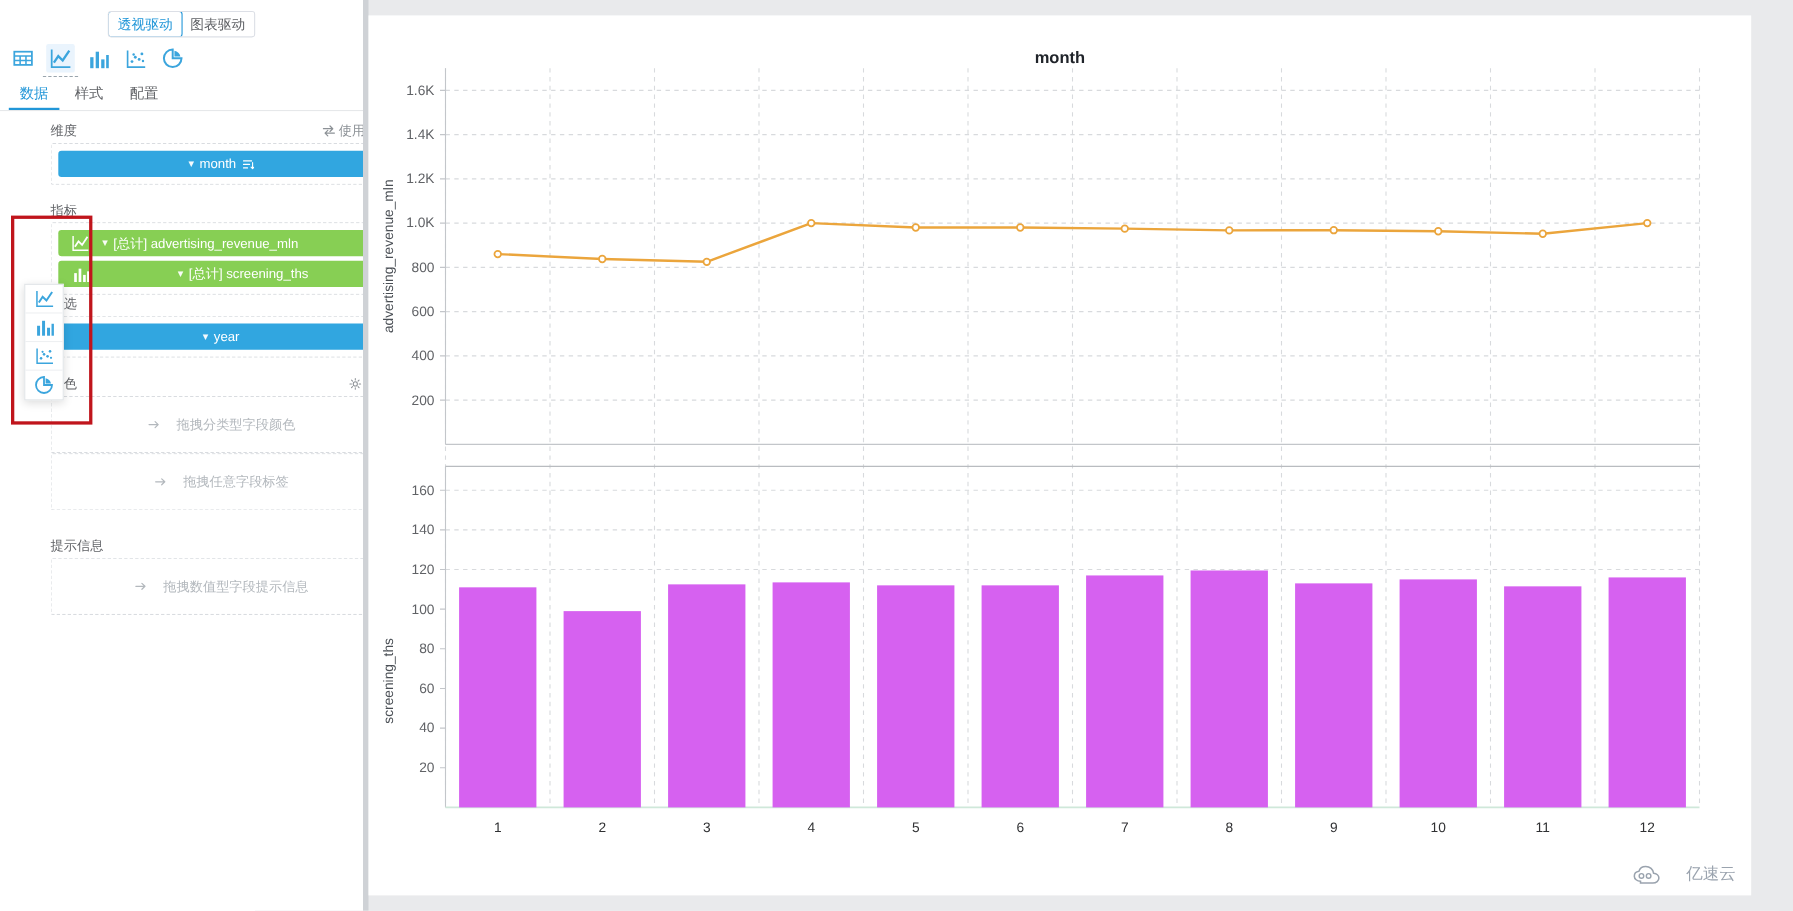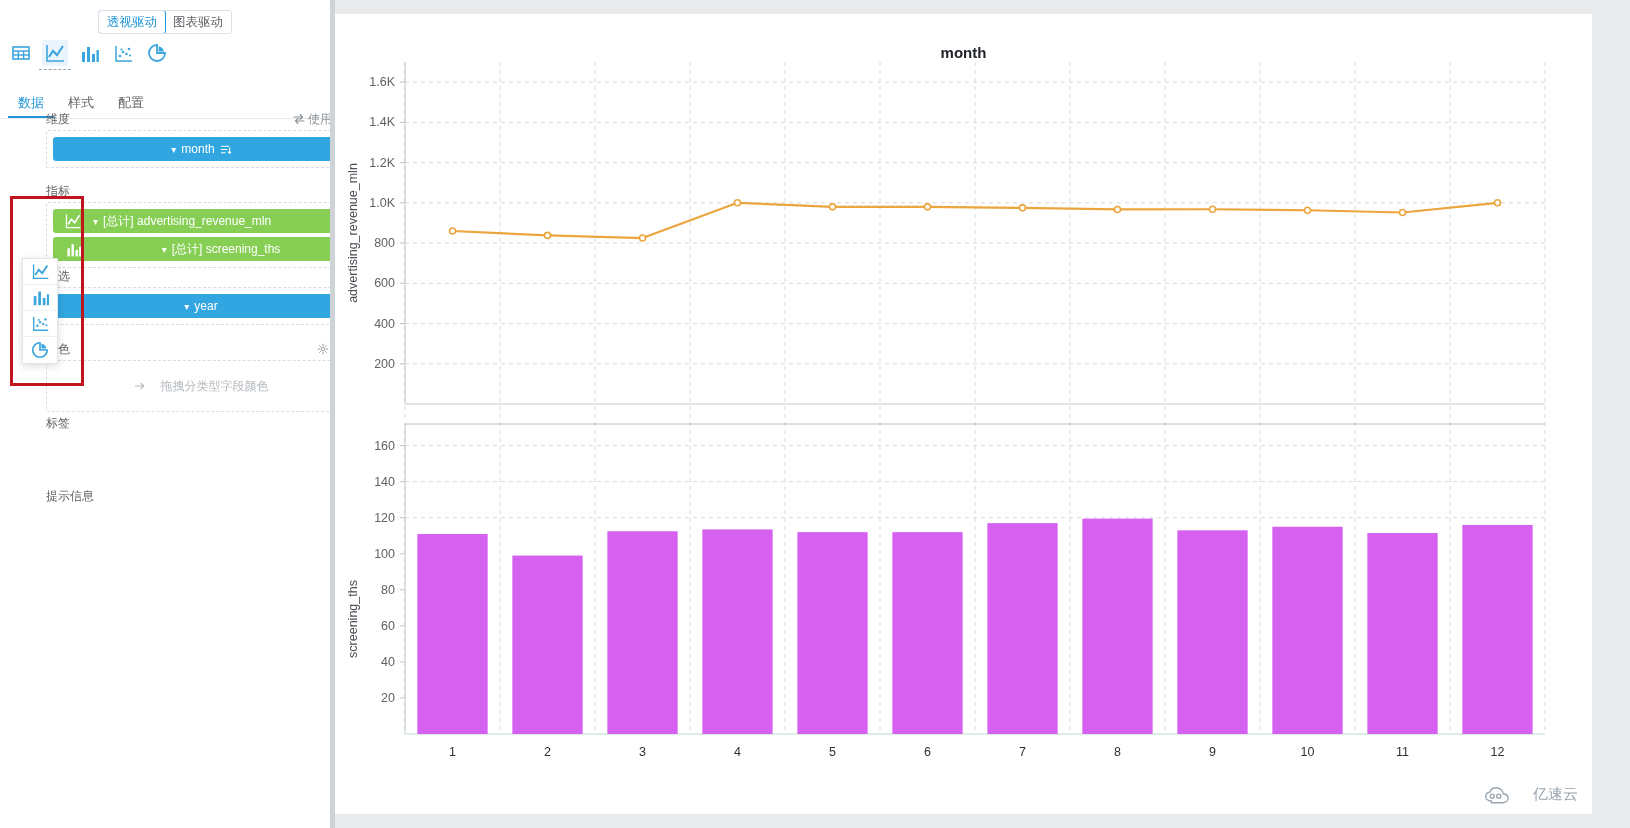--- a/index.html
+++ b/index.html
@@ -21,21 +21,21 @@
   .drive-btn:last-child { border-right:none; }
   .drive-btn.active { color:#2196d8; border:1px solid #2196d8; margin:-1px; border-radius:3px; position:relative; z-index:2; }
 
   .charttypes { position:absolute; left:8px; top:36px; width:175px; height:34px; display:flex; align-items:center; gap:8px; }
   .ct { width:26px; height:26px; display:flex; align-items:center; justify-content:center;
         cursor:pointer; border-radius:2px; position:relative; }
   .ct.sel { background:#eaf4fd; }
   .ct.sel::after { content:""; position:absolute; left:-3px; right:-3px; bottom:-4px; height:0;
         border-bottom:1px dashed #9aa5ad; }
 
-  .tabs { position:absolute; left:0; top:88px; width:330px; height:31px;
+  .tabs { position:absolute; left:0; top:70px; width:330px; height:31px;
           border-bottom:1px solid #e6e8ea; display:flex; align-items:center; }
   .tab { font-size:13px; color:#606266; padding:0 6px; margin-left:12px; height:30px;
          line-height:30px; cursor:pointer; position:relative; }
   .tab:first-child { margin-left:12px; }
   .tab + .tab { }
   .tab.active { color:#2196d8; }
   .tab.active::after { content:""; position:absolute; left:-4px; right:-4px; bottom:0; height:2px; background:#2196d8; }
 
   .sect { position:absolute; left:10px; width:310px;margin-left:36px; }
   .sect-head { font-size:12px; color:#606266; height:22px; line-height:22px;
@@ -231,28 +231,41 @@
         <span class="ph">
           <svg width="12" height="12" viewBox="0 0 12 12">
               <path d="M1.5 6h8M7 3.3 9.8 6 7 8.7" fill="none" stroke="#b3b8bd" stroke-width="1.1" stroke-linecap="round" stroke-linejoin="round"></path>
             </svg>
           <span>拖拽分类型字段颜色</span>
         </span>
       </div>
     </div>
 
     <div class="sect" style="top:412px;">
-      <div class="sect-head">
-        <span>标签</span>
+      <div class="dropzone empty">
+        <span class="ph">
+          <svg width="12" height="12" viewBox="0 0 12 12">
+              <path d="M1.5 6h8M7 3.3 9.8 6 7 8.7" fill="none" stroke="#b3b8bd" stroke-width="1.1" stroke-linecap="round" stroke-linejoin="round"></path>
+            </svg>
+          <span>拖拽任意字段标签</span>
+        </span>
       </div>
     </div>
 
     <div class="sect" style="top:485px;text-align:center;">
       <div class="sect-head">
         <span>提示信息</span>
+      </div>
+      <div class="dropzone empty">
+        <span class="ph">
+          <svg width="12" height="12" viewBox="0 0 12 12">
+              <path d="M1.5 6h8M7 3.3 9.8 6 7 8.7" fill="none" stroke="#b3b8bd" stroke-width="1.1" stroke-linecap="round" stroke-linejoin="round"></path>
+            </svg>
+          <span>拖拽数值型字段提示信息</span>
+        </span>
       </div>
     </div>
 
     <div class="popup">
       <div class="popup-item">
         <svg width="19" height="19" viewBox="0 0 22 22">
             <polyline points="3,3 3,19 20,19" fill="none" stroke="#3ba5dd" stroke-width="1.6"></polyline>
             <polyline points="5,15 9,9 13,13 19,4" fill="none" stroke="#3ba5dd" stroke-width="2.1"></polyline>
           </svg>
       </div>

